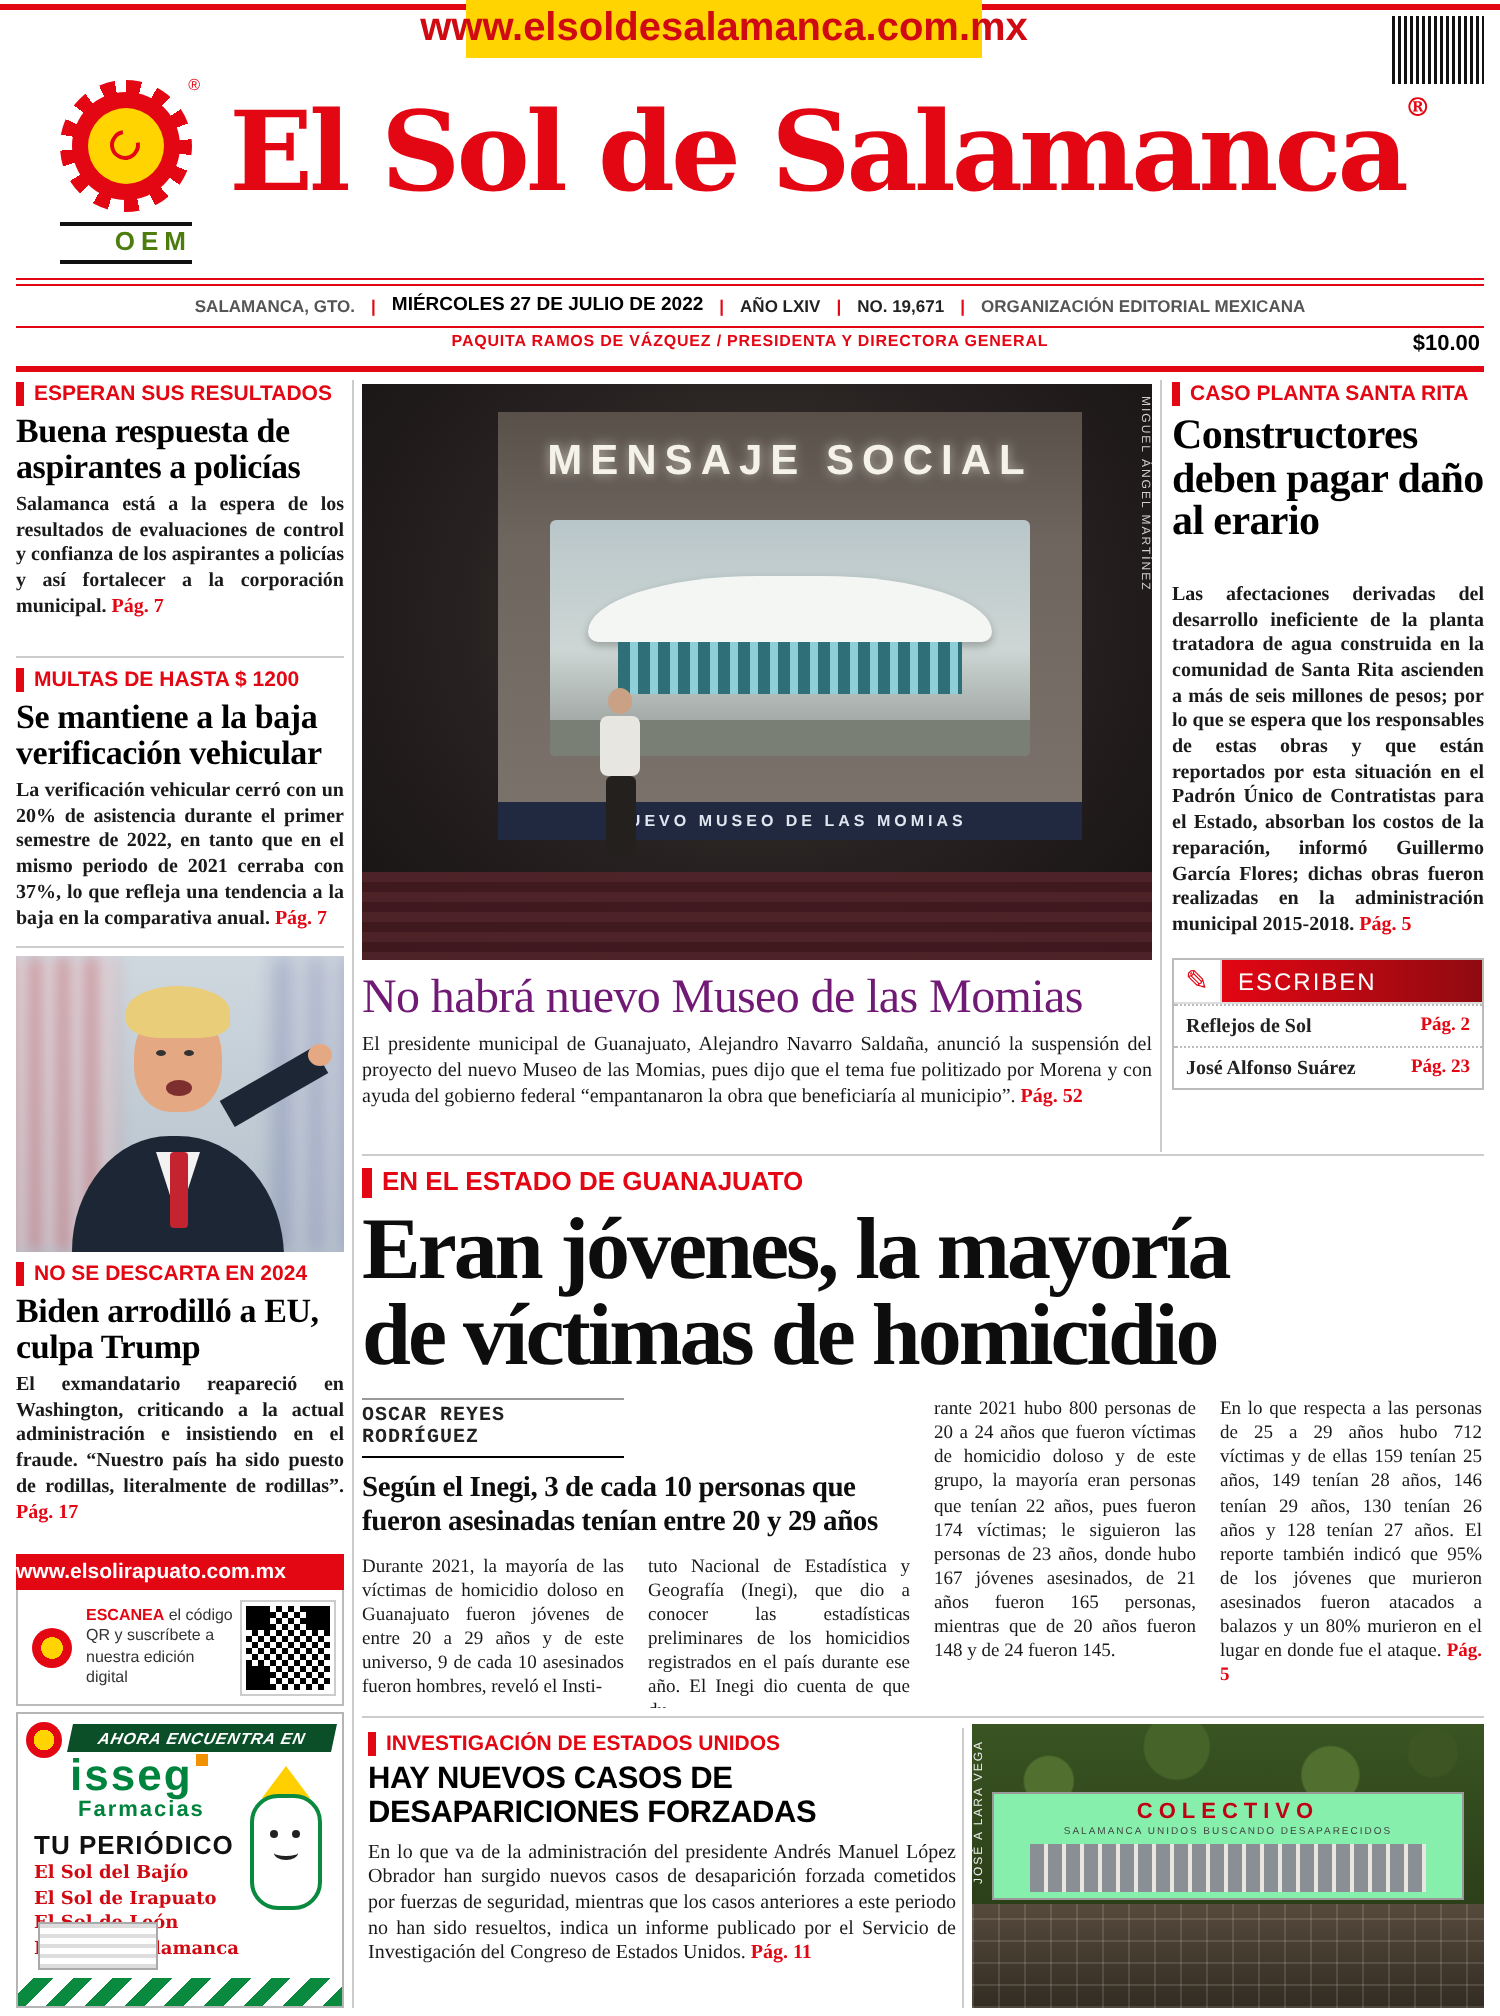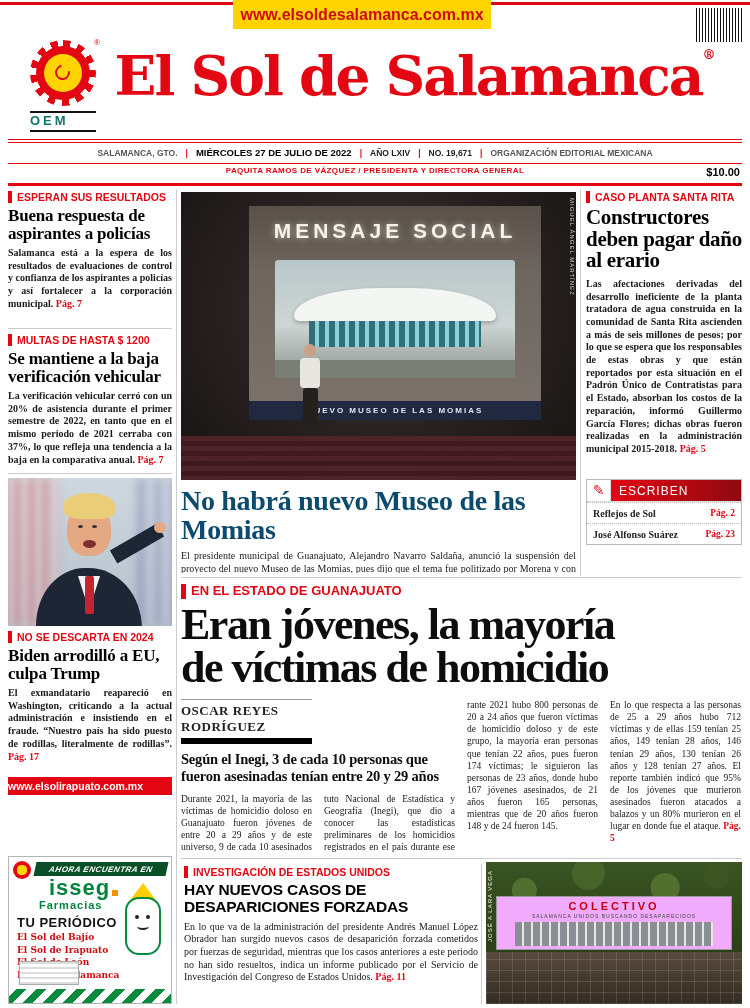--- a/index.html
+++ b/index.html
@@ -1,49 +1,49 @@
 <!DOCTYPE html>
 <html><head>
 <meta charset="utf-8">
 <style>
 *{margin:0;padding:0;box-sizing:border-box}
 html,body{background:#9b9b9b}
 .page{position:relative;width:750px;height:1008px;background:#fff;margin:0 auto;font-family:"Liberation Serif","DejaVu Serif",serif;color:#111;overflow:hidden}
 .abs{position:absolute}
 
 .top-strip{background:#e30613}
-.url-banner{background:#ffd400;display:flex;align-items:center;justify-content:center;font-family:"Liberation Sans",sans-serif;font-weight:bold;font-size:16px;color:#cf0a12;cursor:pointer}
+.url-banner{background:#ffd400;display:flex;align-items:center;justify-content:center;font-family:"Liberation Sans",sans-serif;font-weight:bold;font-size:20px;color:#cf0a12;cursor:pointer}
 .barcode{background:#fff;padding:2px}
 .barcode .bars{height:34px;background:repeating-linear-gradient(90deg,#111 0 1.5px,#fff 1.5px 3px)}
 
 .oem-logo{width:78px;height:96px}
 .sun-rays{position:absolute;left:6px;top:2px;width:66px;height:66px;border-radius:50%;background:repeating-conic-gradient(#e30613 0deg 14deg,#fff 14deg 28deg)}
 .sun-core{position:absolute;left:12px;top:8px;width:54px;height:54px;border-radius:50%;background:#e30613}
 .sun-inner{position:absolute;left:20px;top:16px;width:38px;height:38px;border-radius:50%;background:#ffd400}
 .sun-swirl{position:absolute;left:31px;top:27px;width:15px;height:15px;border:2.5px solid #e30613;border-radius:50%;border-top-color:transparent;transform:rotate(35deg)}
 .oem-reg{position:absolute;right:2px;top:0;font-size:8px;color:#e30613;font-family:"Liberation Sans",sans-serif}
-.oem-text{position:absolute;left:6px;bottom:2px;width:66px;text-align:left;font-family:"Liberation Sans",sans-serif;font-weight:bold;font-size:13px;letter-spacing:3px;color:#0f766e;border-top:2px solid #111;border-bottom:2px solid #111;line-height:1.3}
+.oem-text{position:absolute;left:6px;bottom:2px;width:66px;text-align:right;font-family:"Liberation Sans",sans-serif;font-weight:bold;font-size:13px;letter-spacing:3px;color:#4d7c0f;border-top:2px solid #111;border-bottom:2px solid #111;line-height:1.3}
 .paper-title{font-family:"DejaVu Serif",serif;font-weight:bold;color:#e30613;font-size:55px;text-align:center;line-height:1;letter-spacing:-2px}
 .title-reg{font-size:13px;vertical-align:top;letter-spacing:0}
 .dbl-rule{height:4px;border-top:1px solid #e30613;border-bottom:1px solid #e30613}
 .thin-rule{height:1px;background:#e30613}
 .thick-rule{background:#e30613}
 .date-row{display:flex;align-items:center;justify-content:center;gap:8px;font-family:"Liberation Sans",sans-serif;font-size:8.5px;font-weight:bold;color:#222;white-space:nowrap}
 .dl-city{color:#555}
 .dl-date{font-size:9.5px;color:#000}
 .dl-sep{color:#e30613}
 .director-row{display:flex;justify-content:center;font-family:"Liberation Sans",sans-serif}
 .director{color:#e30613;font-size:8px;font-weight:bold;letter-spacing:.4px}
 .price{position:absolute;right:2px;top:0;font-size:11px;font-weight:bold;color:#000;font-family:"Liberation Sans",sans-serif}
 
 .kicker{font-family:"Liberation Sans",sans-serif;font-weight:bold;color:#e30613;font-size:10.5px;line-height:1.15;border-left:4px solid #e30613;padding-left:5px;margin-bottom:4px}
 .kicker-lg{font-size:13px;border-left-width:5px}
 .hl-left{font-size:17px;line-height:1.03;font-weight:bold;color:#000;margin-bottom:5px;letter-spacing:-.2px}
-.hl-right{font-size:21px;line-height:1.03;font-weight:bold;color:#000;margin-bottom:6px;letter-spacing:-.3px}
-.hl-museum{font-size:28px;line-height:1.03;font-weight:bold;color:#0c4a6e;margin-bottom:4px;letter-spacing:-.3px}
+.hl-right{font-size:21px;line-height:1.03;font-weight:bold;color:#000;margin-bottom:20px;letter-spacing:-.3px}
+.hl-museum{font-size:24px;line-height:1.03;font-weight:normal;color:#701a75;margin-bottom:4px;letter-spacing:-.3px}
 .hl-bottom{font-family:"Liberation Sans",sans-serif;font-size:15.5px;line-height:1.08;font-weight:bold;color:#000;letter-spacing:-.2px;margin:2px 0 5px}
 .brief{font-size:10px;line-height:1.27;font-weight:bold;color:#1a1a1a;text-align:justify}
 .bodytext{font-size:9.5px;line-height:1.27;text-align:justify;color:#191919}
 .museum-body{font-size:10px;line-height:1.3;text-align:justify;color:#191919}
 .pageref{color:#e30613;font-weight:bold}
 .vrule{width:1px;background:#ccc}
 .hrule{height:1px;background:#ccc}
 
 .photo-trump{background:linear-gradient(180deg,#cfd8df,#b4c0cb);overflow:hidden}
 .flagL{position:absolute;left:-8px;top:0;width:58px;height:100%;background:repeating-linear-gradient(90deg,rgba(190,60,70,.5) 0 7px,rgba(245,245,245,.5) 7px 14px);filter:blur(4px)}
@@ -84,41 +84,41 @@
 
 .promo-bar{background:#e30613;color:#fff;font-family:"Liberation Sans",sans-serif;font-weight:bold;font-size:10.5px;padding:3px 0;cursor:pointer}
 .promo-body{border:1px solid #bbb;border-top:none;display:flex;align-items:center;gap:4px;padding:4px;height:58px}
 .promo-left{width:26px;text-align:center}
 .mini-sun{width:20px;height:20px;margin:0 auto;border-radius:50%;background:radial-gradient(#ffd400 0 38%,#e30613 39% 100%)}
 .promo-text{flex:1;font-size:8px;line-height:1.3;color:#333;font-family:"Liberation Sans",sans-serif}
 .promo-text .red{color:#e30613;font-weight:bold}
 .qr{width:46px;height:46px;border:2px solid #fff;outline:1px solid #ccc;background:linear-gradient(#000,#000) 0 0/12px 12px,linear-gradient(#000,#000) 100% 0/12px 12px,linear-gradient(#000,#000) 0 100%/12px 12px,repeating-conic-gradient(#000 0 25%,#fff 0 50%) 0 0/6px 6px;background-repeat:no-repeat,no-repeat,no-repeat,repeat}
 
 .main-hl{font-size:44px;line-height:.97;font-weight:bold;color:#0d0d0d;letter-spacing:-1.5px;margin:5px 0 10px}
-.byline{font-family:Liberation Serif, serif;font-size:13px;font-weight:bold;letter-spacing:.5px;color:#222;border-top:1px solid #999;border-bottom:6px solid #000000;padding:3px 0;width:131px;margin-bottom:7px}
+.byline{font-family:Liberation Mono, monospace;font-size:10px;font-weight:bold;letter-spacing:.5px;color:#222;border-top:1px solid #999;border-bottom:1px solid #000000;padding:3px 0;width:131px;margin-bottom:7px}
 .deck{font-size:14.5px;font-weight:bold;line-height:1.15;margin-bottom:8px;color:#0d0d0d;letter-spacing:-.2px}
 .main-cols{display:flex;gap:12px}
 .colgroup{width:274px}
 .two-cols{display:flex;gap:12px}
 .two-cols p{width:131px}
 .mcol{width:131px}
 
 .photo-memorial{background:#243618;overflow:hidden}
 .mem-trees{position:absolute;inset:0;background:radial-gradient(circle at 15% 20%,#51702f 0 12px,transparent 13px),radial-gradient(circle at 40% 8%,#46632a 0 16px,transparent 17px),radial-gradient(circle at 70% 18%,#51702f 0 14px,transparent 15px),radial-gradient(circle at 90% 10%,#3c5523 0 12px,transparent 13px),linear-gradient(180deg,#3a5422 0%,#2c4019 60%,#243414 100%)}
-.mem-banner{position:absolute;left:10px;top:34px;right:10px;height:54px;background:#f0abfc;border:1px solid #999;padding:3px 18px;text-align:center}
+.mem-banner{position:absolute;left:10px;top:34px;right:10px;height:54px;background:#86efac;border:1px solid #999;padding:3px 18px;text-align:center}
 .mem-title{color:#c00013;font-family:"Liberation Sans",sans-serif;font-weight:bold;font-size:11px;letter-spacing:3px}
 .mem-sub{font-size:5px;color:#444;letter-spacing:1px;font-family:"Liberation Sans",sans-serif;margin-top:1px}
 .mem-thumbs{margin-top:3px;height:24px;background:repeating-linear-gradient(90deg,#8a8f96 0 7px,#e8e6df 7px 9px)}
 .mem-wall{position:absolute;left:0;bottom:0;width:100%;height:52px;background:repeating-linear-gradient(90deg,rgba(255,255,255,.12) 0 1px,transparent 1px 13px),repeating-linear-gradient(0deg,rgba(255,255,255,.12) 0 1px,transparent 1px 11px),linear-gradient(180deg,#564a3c,#332c22)}
 .photo-credit-l{position:absolute;left:1px;top:8px;writing-mode:vertical-rl;transform:rotate(180deg);font-size:6px;color:#eee;font-family:"Liberation Sans",sans-serif;letter-spacing:1px}
 
 .ad{background:#fff;border:1px solid #b5b5b5;overflow:hidden;cursor:pointer}
 .ad-sun{position:absolute;left:4px;top:4px;width:18px;height:18px;border-radius:50%;background:radial-gradient(#ffd400 0 40%,#e30613 41% 100%)}
 .ad-banner{position:absolute;left:26px;top:5px;width:132px;height:14px;background:#0a4f28;color:#fff;font-family:"Liberation Sans",sans-serif;font-style:italic;font-weight:bold;font-size:8px;display:flex;align-items:center;justify-content:center;transform:skewX(-12deg);letter-spacing:.5px}
-.ad-brand{position:absolute;left:40px;top:20px;display:flex;align-items:flex-end}
+.ad-brand{position:absolute;left:26px;top:20px;display:flex;align-items:flex-start}
 .ad-isseg{color:#00843d;font-family:"Liberation Sans",sans-serif;font-weight:bold;font-size:22px;line-height:1;letter-spacing:1px}
 .ad-dot{display:inline-block;width:6px;height:6px;background:#f39200;margin:0 0 3px 2px}
 .ad-farmacias{position:absolute;left:30px;top:42px;color:#00843d;font-family:"Liberation Sans",sans-serif;font-weight:bold;font-size:11px;letter-spacing:1px}
 .ad-tag{position:absolute;left:8px;top:58px;font-family:"Liberation Sans",sans-serif;font-weight:bold;font-size:13px;color:#111;letter-spacing:.5px}
 .ad-papers{position:absolute;left:8px;top:76px;width:104px;display:flex;flex-direction:column;gap:3.5px}
 .ad-paper{font-family:"DejaVu Serif",serif;font-weight:bold;color:#cf0a12;font-size:9px;line-height:1}
 .mascot{position:absolute;right:5px;top:26px;width:46px;height:78px}
 .m-hat{position:absolute;left:11px;top:0;width:0;height:0;border-left:12px solid transparent;border-right:12px solid transparent;border-bottom:16px solid #ffcf00}
 .m-body{position:absolute;left:5px;top:14px;width:36px;height:58px;background:#fff;border:2px solid #0a8a3e;border-radius:14px}
 .m-eyes{position:absolute;left:15px;top:32px;width:4px;height:4px;border-radius:50%;background:#222;box-shadow:11px 0 #222}
@@ -205,20 +205,30 @@
   </div>
 
   <div class="abs" style="left:8px;top:631px;width:164px;height:140px;overflow:hidden">
     <div class="kicker">NO SE DESCARTA EN 2024</div>
     <h2 class="hl-left">Biden arrodilló a EU, culpa Trump</h2>
     <p class="brief"><span>El exmandatario reapareció en Washington, criticando a la actual administración e insistiendo en el fraude. “Nuestro país ha sido puesto de rodillas, literalmente de rodillas”.</span> <span class="pageref">Pág. 17</span></p>
   </div>
 
   <div class="abs" style="left:8px;top:777px;width:164px">
     <div class="promo-bar">www.elsolirapuato.com.mx</div>
+    <div class="promo-body">
+      <div class="promo-left">
+        <div class="mini-sun"></div>
+      </div>
+      <div class="promo-text">
+        <span class="red">ESCANEA</span>
+        <span>el código QR y suscríbete a nuestra edición digital</span>
+      </div>
+      <div class="qr"></div>
+    </div>
   </div>
 
   <div class="abs photo-main" style="left:181px;top:192px;width:395px;height:288px">
     <div class="screen">
       <div class="scr-title">MENSAJE SOCIAL</div>
       <div class="scr-render">
         <div class="bld-roof"></div>
         <div class="bld-glass"></div>
         <div class="bld-base"></div>
       </div>

